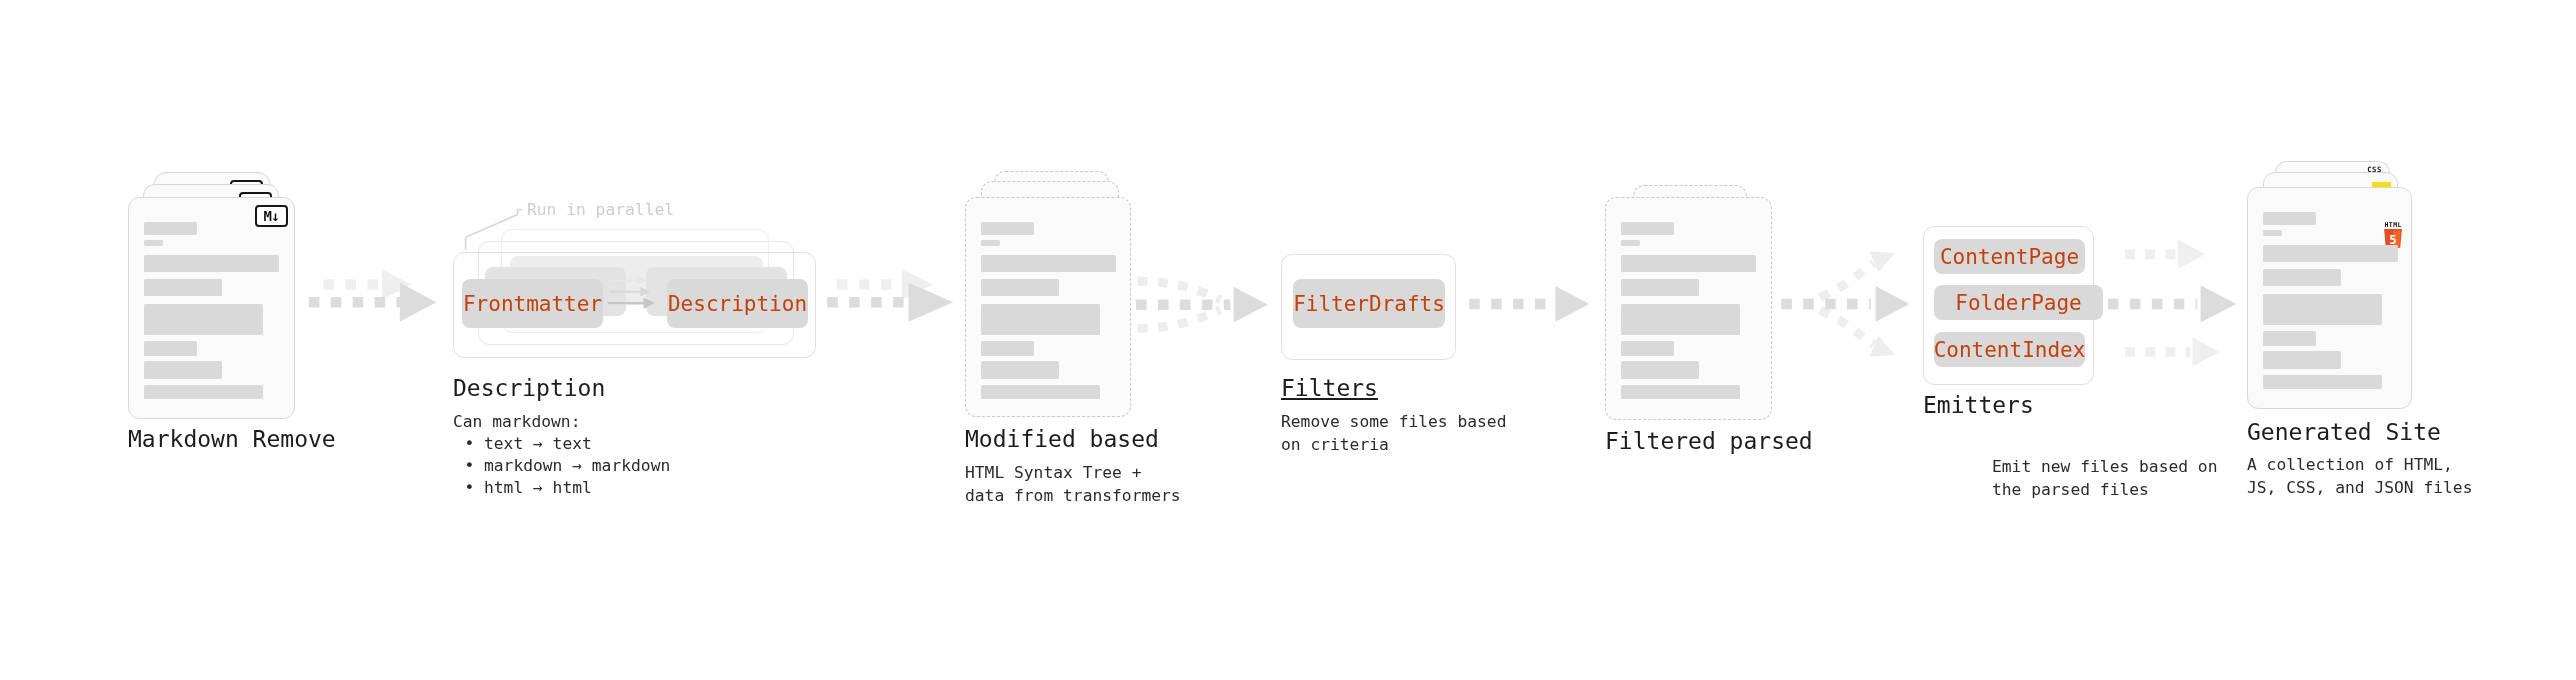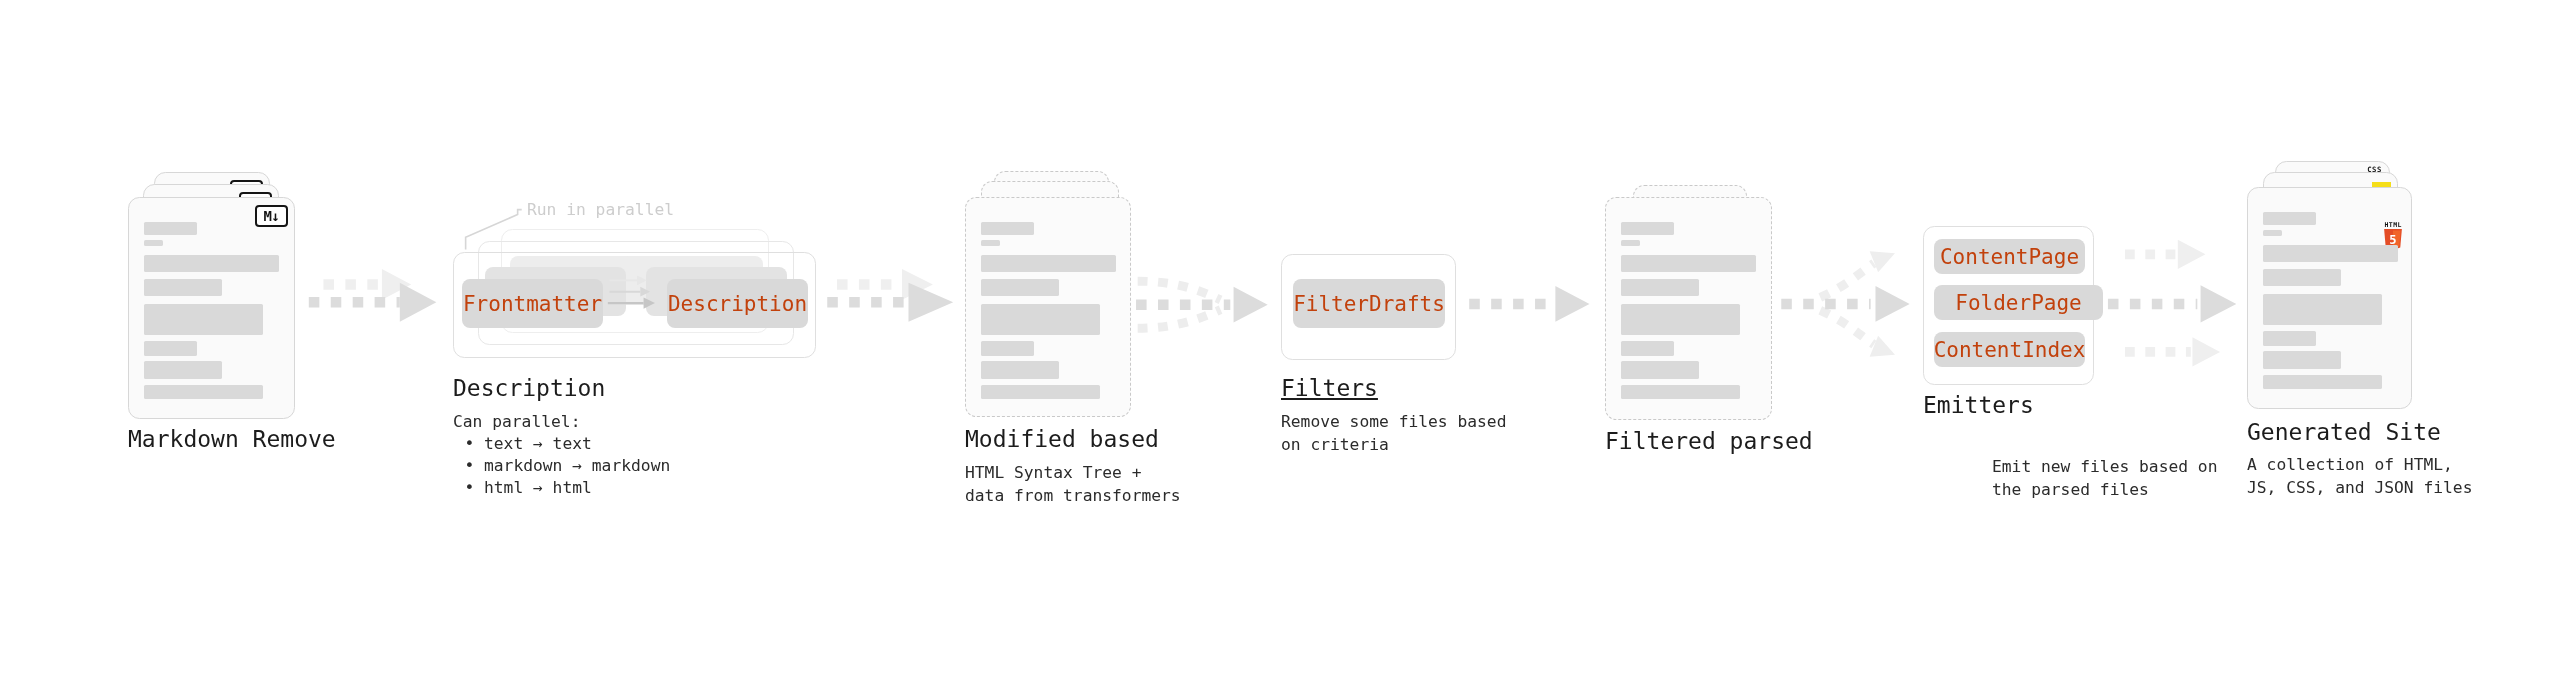--- a/index.html
+++ b/index.html
@@ -84,21 +84,21 @@
     <div class="btn ghost1" style="left:485px;top:267px;width:141px;height:49px;"></div>
     <div class="btn ghost1" style="left:646px;top:267px;width:141px;height:49px;"></div>
 
     <div class="gbox" style="left:453px;top:252px;width:363px;height:106px;"></div>
     <div class="btn" style="left:462px;top:279px;width:141px;height:49px;">Frontmatter</div>
     <div class="btn" style="left:667px;top:279px;width:141px;height:49px;">Description</div>
 
     <div class="note" style="left:527px;top:200px;">Run in parallel</div>
 
     <div class="stage-label" style="left:453px;top:375px;">Description</div>
-    <div class="stage-desc" style="left:453px;top:410px;">Can parallel:</div>
+    <div class="stage-desc" style="left:453px;top:410px;">Can markdown:</div>
     <div class="bullets" style="left:453px;top:433px;">
       <div class="bl">• text → text</div>
       <div class="bl">• markdown → markdown</div>
       <div class="bl">• html → html</div>
     </div>
   </div>
 
   <div>
     <div class="doc dashed" style="left:994px;top:171px;width:115px;height:130px;"></div>
     <div class="doc dashed" style="left:981px;top:181px;width:138px;height:130px;"></div>

